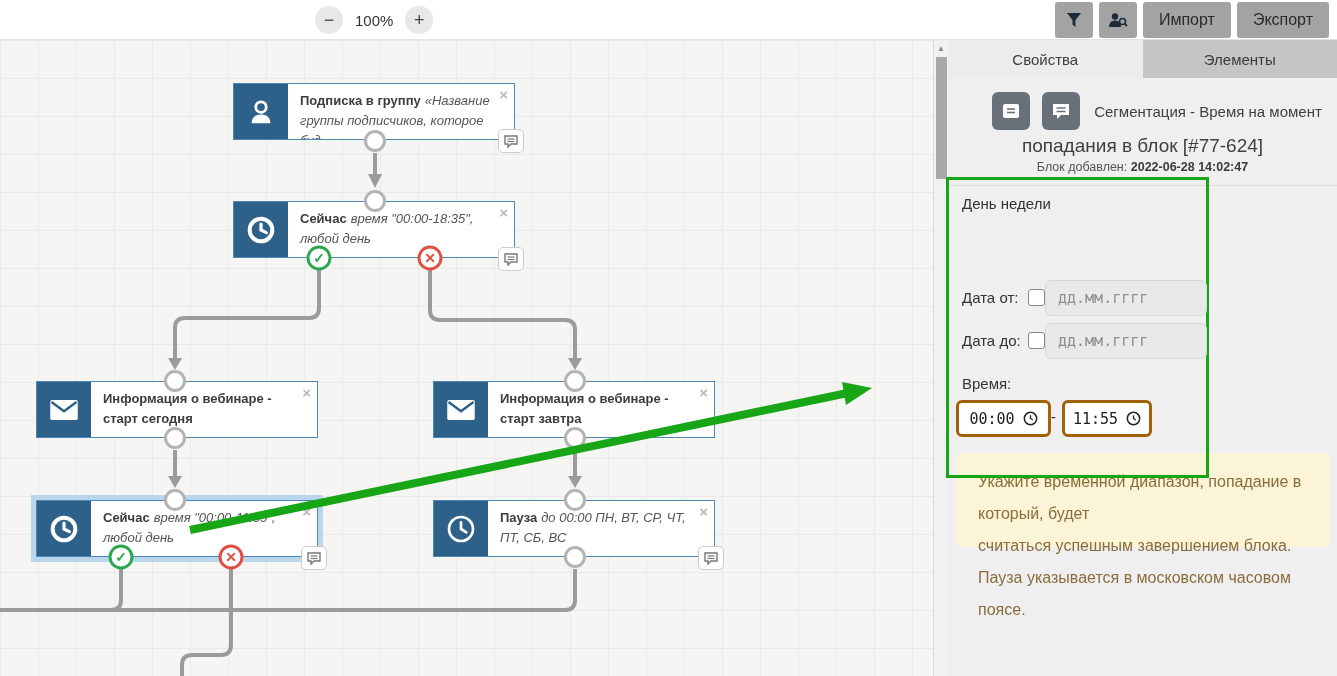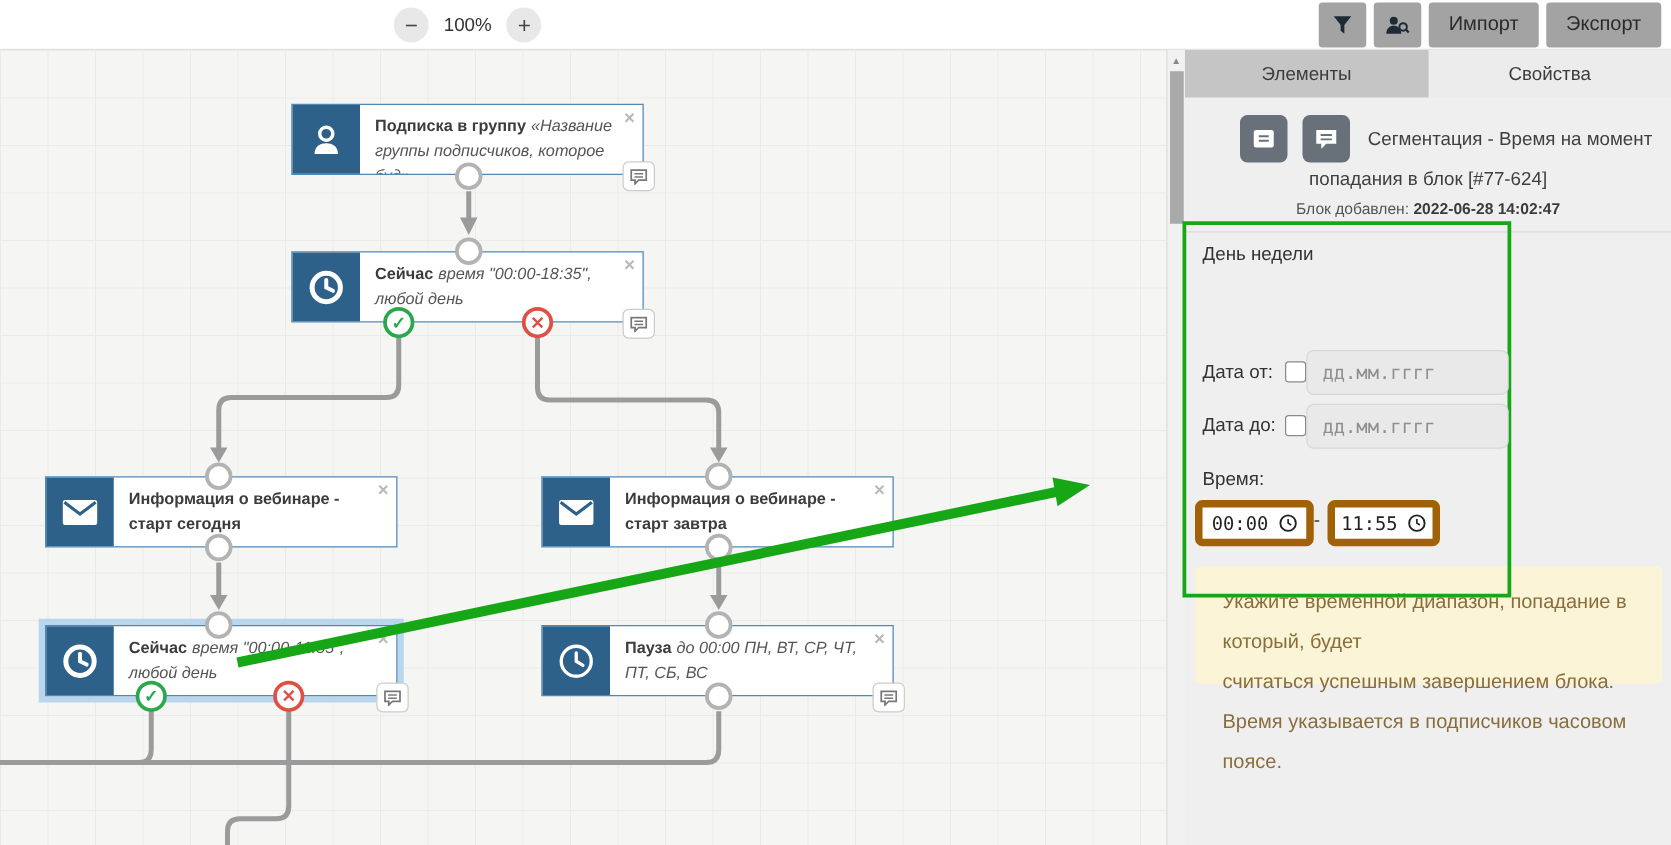--- a/index.html
+++ b/index.html
@@ -56,40 +56,40 @@
   .panel { position:absolute; left:948px; top:40px; width:389px; height:636px; background:#efeff0; z-index:20; }
   .tabs { display:flex; height:38px; }
   .tab { flex:1; display:flex; align-items:center; justify-content:center;
     font-size:15px; color:#3c3c3c; cursor:pointer; }
   .tab.elements { background:#c5c5c5; }
   .tab.props { background:#ececec; }
   .hbtn { position:absolute; width:38px; height:38px; background:#68717a; border:none;
     border-radius:6px; display:flex; align-items:center; justify-content:center; cursor:pointer; }
   .hdr-line1 { position:absolute; left:140px; top:52px; width:240px; height:38px;
     display:flex; align-items:center; justify-content:center; font-size:15px; color:#3f3f3f; }
-  .hdr-line2 { position:absolute; left:0; top:95px; width:389px; text-align:center; font-size:15px; color:#3f3f3f; }
+  .hdr-line2 { position:absolute; left:0; top:95px; width:389px; text-align:center; font-size:19px; color:#3f3f3f; }
   .hdr-added { position:absolute; left:0; top:120px; width:389px; text-align:center; font-size:12.5px; color:#555; }
   .hdr-added b { color:#3b3b3b; }
   .sep { position:absolute; left:0; top:145px; width:389px; border-top:1px solid #dcdcdc; }
 
   .flabel { position:absolute; font-size:15px; color:#333; }
   .fselect { position:absolute; left:10px; top:185px; width:372px; height:37px; background:#f8f9fa;
     border:1px solid #ccd0d5; border-radius:5px; display:flex; align-items:center;
     padding:0 14px; font-size:15px; color:#2f2f2f; z-index:3; cursor:pointer; }
   .chev { position:absolute; right:14px; top:16px; width:0; height:0;
     border-left:6px solid transparent; border-right:6px solid transparent; border-top:7px solid #212529; }
 
   .cbox { position:absolute; width:17px; height:17px; background:#fff; border:1.5px solid #8a8a8a;
     border-radius:3px; cursor:pointer; appearance:none; }
   .dinput { position:absolute; width:162px; height:36px; background:#e9e9ea; border:1px solid #d7d7da;
     border-radius:6px; font-family:"DejaVu Sans Mono", monospace; font-size:15px; color:#2f2f2f;
     padding:0 12px; z-index:3; }
   .dinput::placeholder { color:#8f8f8f; }
 
-  .tinput { position:absolute; height:37px; background:#fff; border:6px solid #a16207; border-radius:6px;
+  .tinput { position:absolute; height:37px; background:#fff; border:3px solid #a16207; border-radius:6px;
     display:flex; align-items:center; justify-content:center; gap:8px;
     font-family:"DejaVu Sans Mono", monospace; font-size:15px; color:#222; z-index:3; cursor:text; }
   .tdash { position:absolute; left:103px; top:368px; font-size:15px; color:#333; }
 
   .warn { position:absolute; left:8px; top:413px; width:374px; height:94px; background:#fcf4d6;
     border-radius:5px; padding:13px 10px 0 22px; font-size:16px; color:#8a6d3b; z-index:1; }
   .warn div { line-height:2; }
 
   .green-rect { position:absolute; left:-2px; top:137px; width:263px; height:301px;
     border:3px solid #16a616; z-index:2; pointer-events:none; }
@@ -278,22 +278,22 @@
   </svg>
 </div>
 
 <div class="vscroll">
   <div class="arr">▲</div>
   <div class="thumb"></div>
 </div>
 
 <div class="panel">
   <div class="tabs">
+    <div class="tab props">Свойства</div>
     <div class="tab elements">Элементы</div>
-    <div class="tab props">Свойства</div>
   </div>
 
   <button class="hbtn" style="left:44px;top:52px">
     <svg width="18" height="16" viewBox="0 0 18 16">
       <rect x="1" y="1" width="16" height="14" rx="2" fill="#fff"></rect>
       <line x1="5" y1="6" x2="13" y2="6" stroke="#68717a" stroke-width="1.6"></line>
       <line x1="5" y1="9.5" x2="13" y2="9.5" stroke="#68717a" stroke-width="1.6"></line>
     </svg>
   </button>
   <button class="hbtn" style="left:94px;top:52px">
@@ -333,17 +333,17 @@
     <span>11:55</span>
     <svg width="15" height="15" viewBox="0 0 16 16">
       <circle cx="8" cy="8" r="6.6" fill="none" stroke="#222" stroke-width="1.6"></circle>
       <path d="M8,4.5 V8 L10.6,9.6" fill="none" stroke="#222" stroke-width="1.4"></path>
     </svg>
   </div>
 
   <div class="warn">
     <div>Укажите временной диапазон, попадание в который, будет</div>
     <div>считаться успешным завершением блока.</div>
-    <div>Время указывается в подписчиков часовом поясе.</div>
+    <div>Пауза указывается в московском часовом поясе.</div>
   </div>
 
   <div class="green-rect"></div>
 </div>
 
 </body></html>

